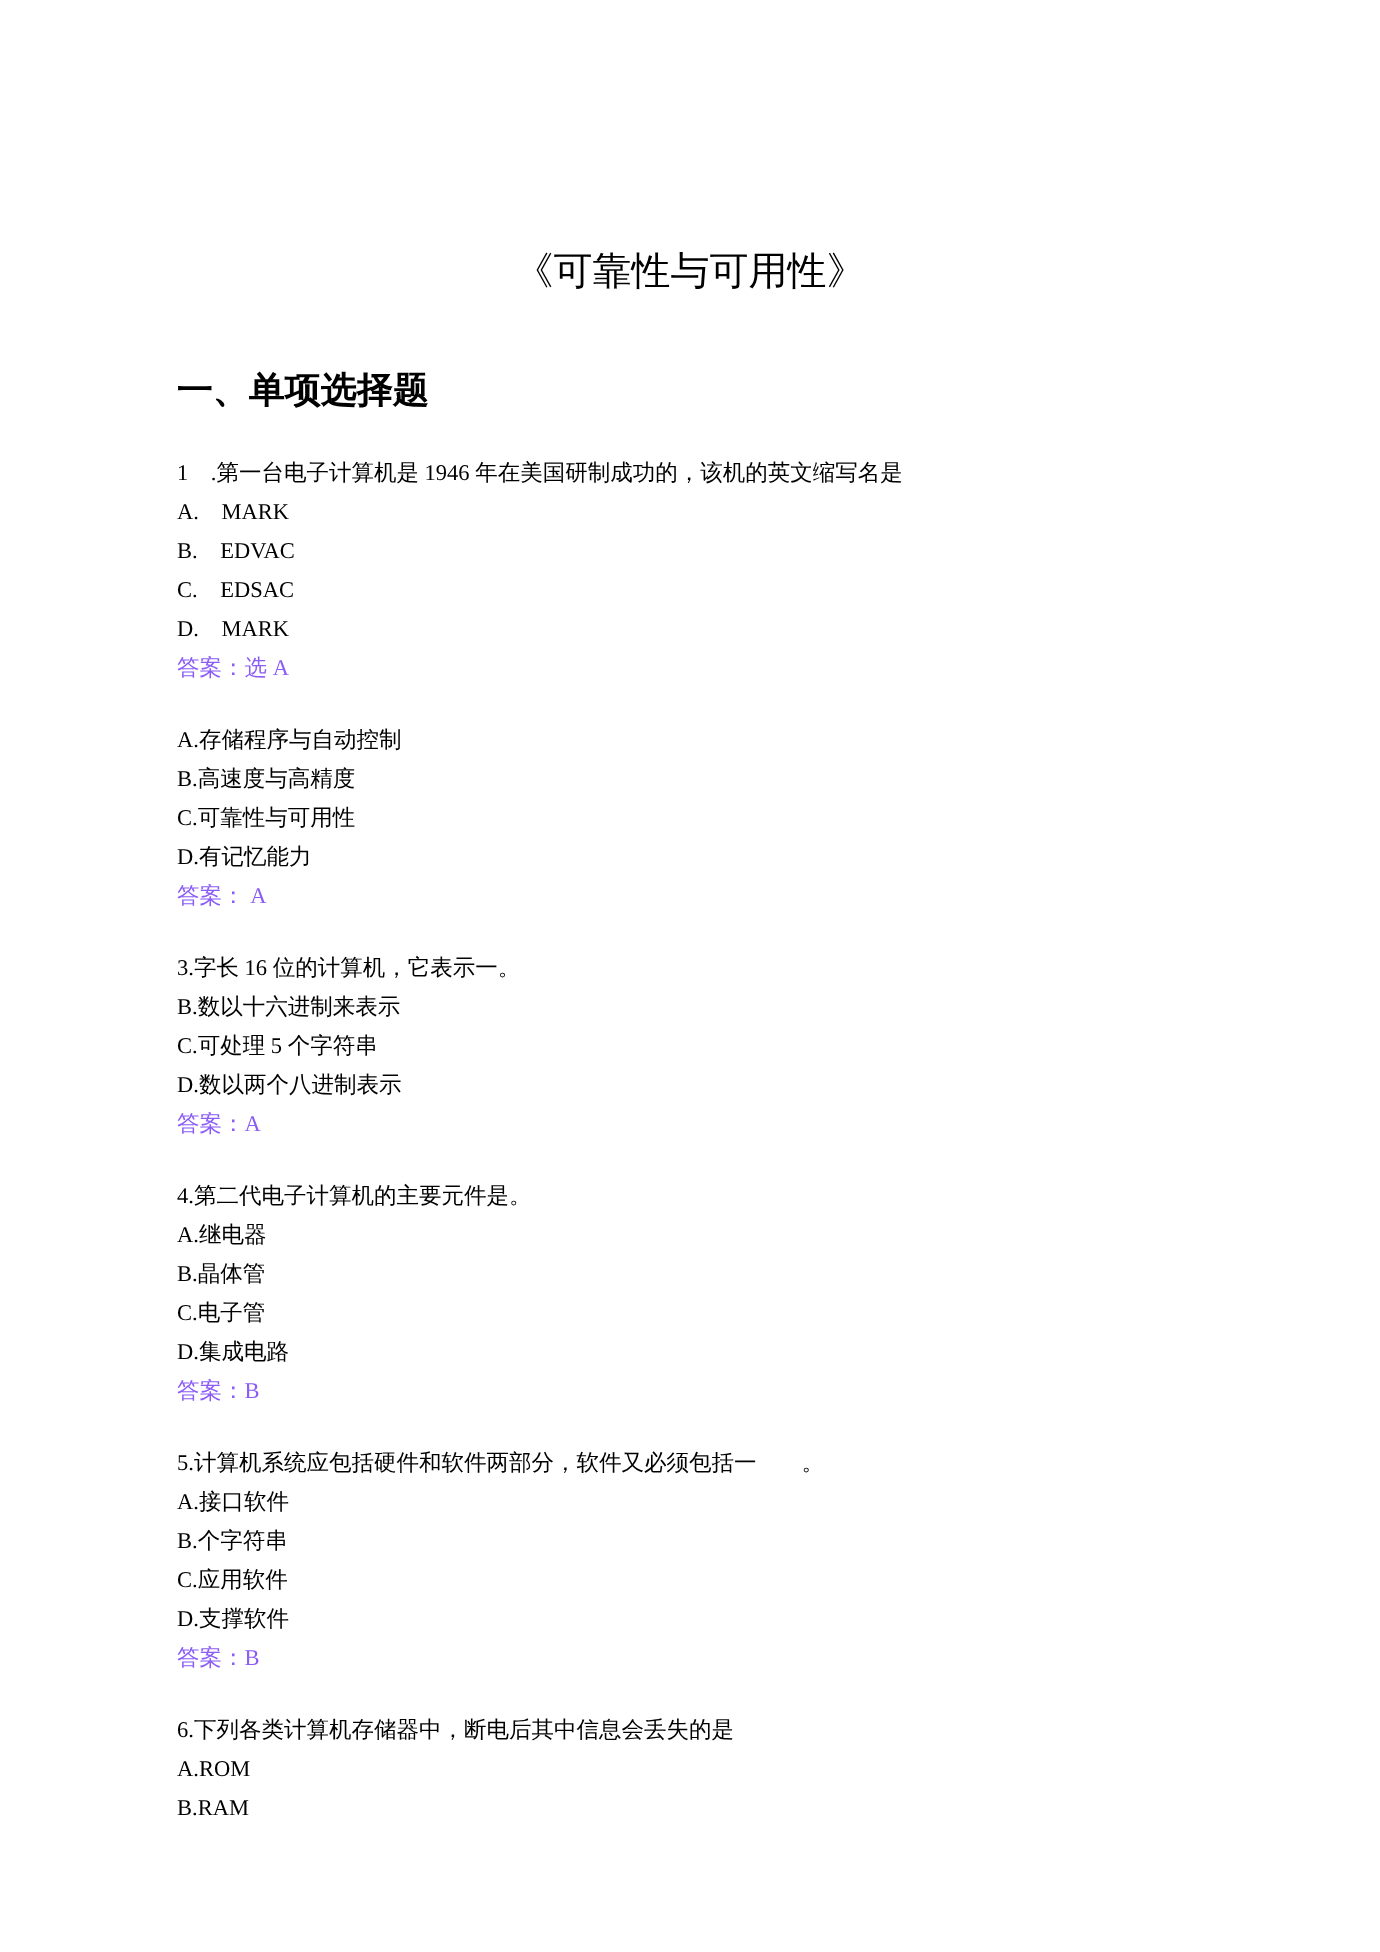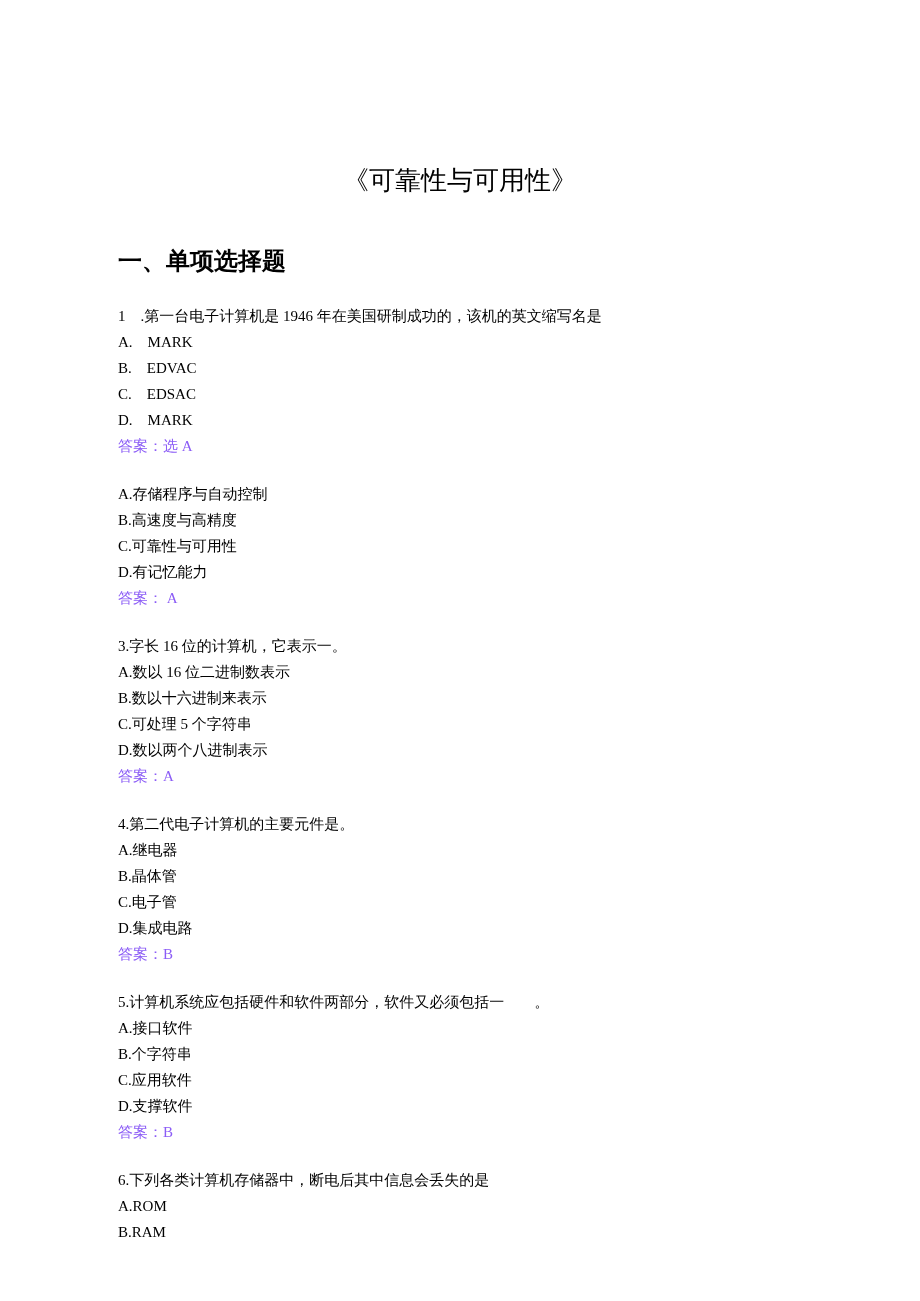--- a/index.html
+++ b/index.html
@@ -62,21 +62,20 @@
   <div class="option-line"><span>B.</span><span>高速度与高精度</span></div>
   <div class="option-line"><span>C.</span><span>可靠性与可用性</span></div>
   <div class="option-line"><span>D.</span><span>有记忆能力</span></div>
   <div class="answer-line"><span>答案：</span><span> A</span></div>
 </div>
 
 <div class="question-block">
   <div class="question-text">
     <span>3.</span><span>字长 16 位的计算机，它表示一。</span>
   </div>
-  <div class="option-line"><span>A.</span><span>数以 16 位二进制数表示</span></div>
   <div class="option-line"><span>B.</span><span>数以十六进制来表示</span></div>
   <div class="option-line"><span>C.</span><span>可处理 5 个字符串</span></div>
   <div class="option-line"><span>D.</span><span>数以两个八进制表示</span></div>
   <div class="answer-line"><span>答案：</span><span>A</span></div>
 </div>
 
 <div class="question-block">
   <div class="question-text">
     <span>4.</span><span>第二代电子计算机的主要元件是。</span>
   </div>

